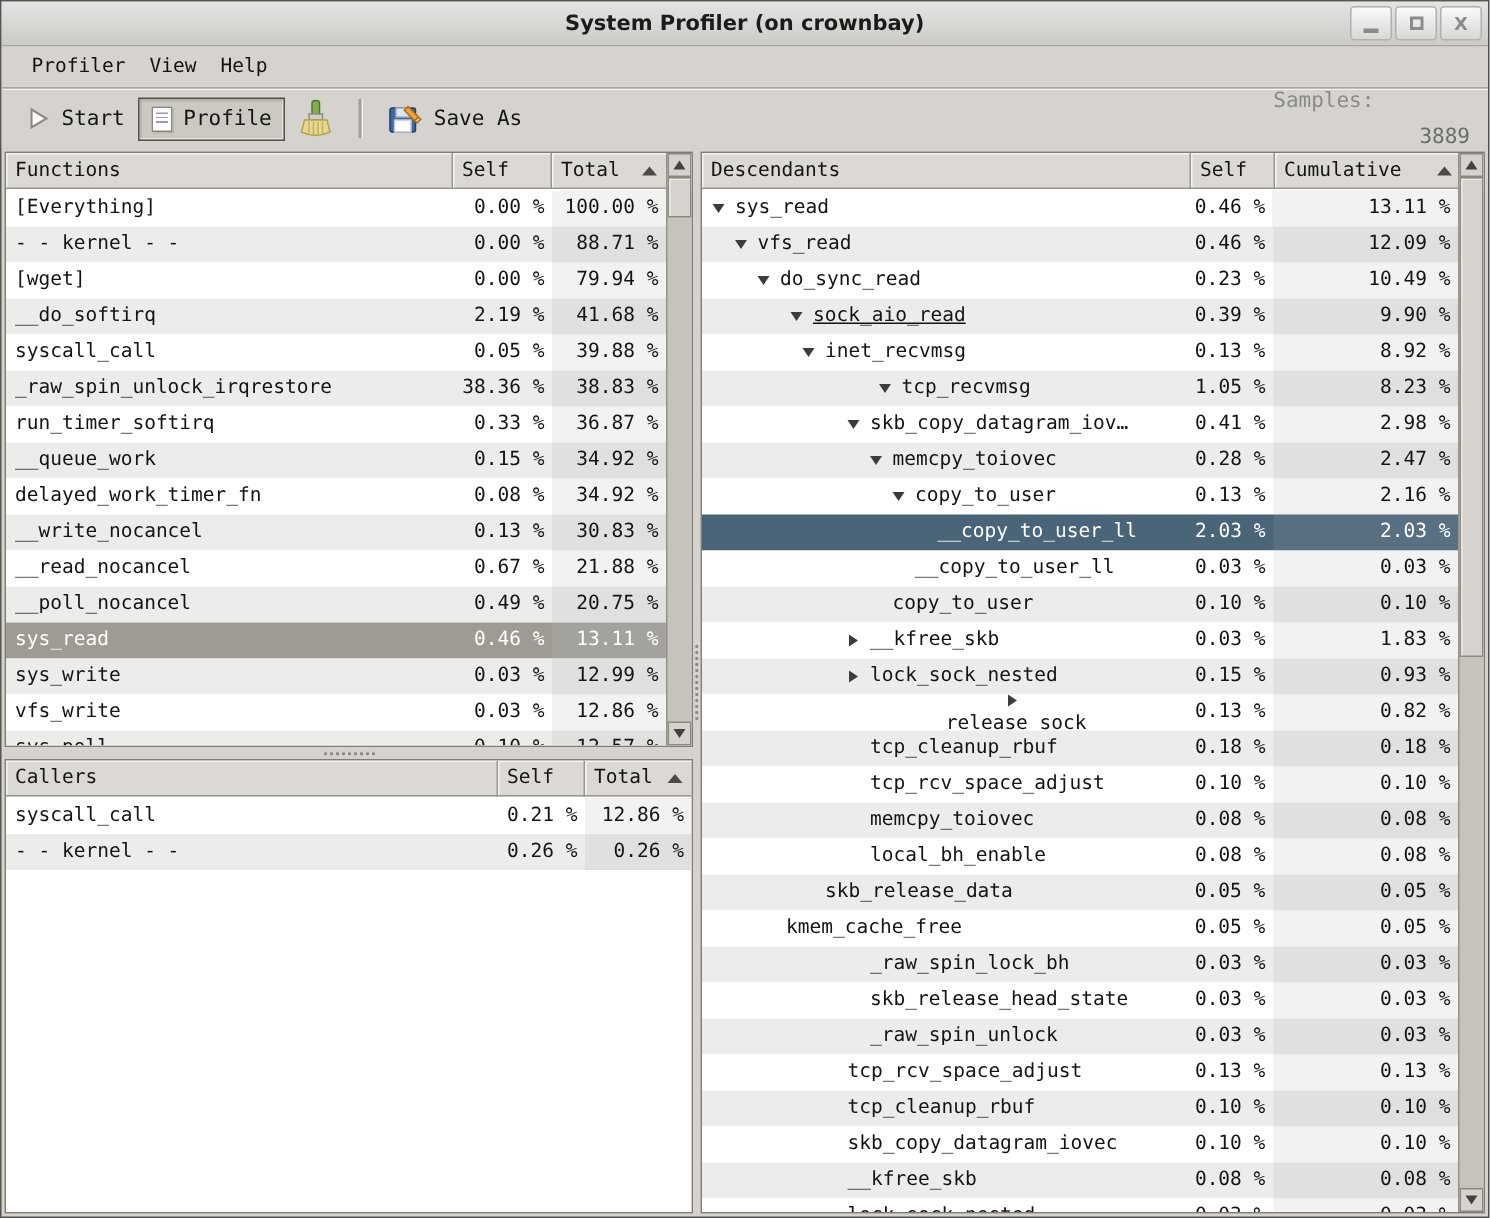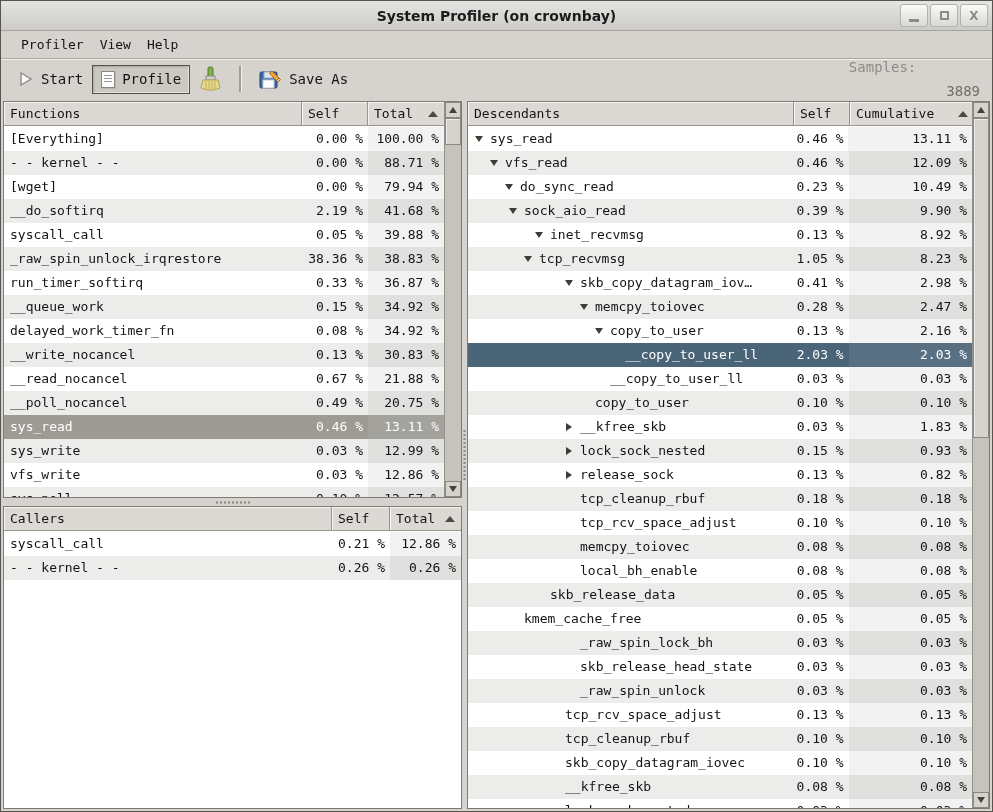--- a/index.html
+++ b/index.html
@@ -363,41 +363,41 @@
             <div class="c-name" style="padding-left: 34px;">
               <div class="exp-box">
                 <div class="exp-open"></div>
               </div>
               <div class="">do_sync_read</div>
             </div>
             <div class="c-num c-self">0.23 %</div>
             <div class="c-num c-total sorted">10.49 %</div>
           </div>
           <div class="trow alt">
-            <div class="c-name" style="padding-left: 38px;">
+            <div class="c-name" style="padding-left: 56px; text-decoration: underline;">
               <div class="exp-box">
                 <div class="exp-open"></div>
               </div>
               <div class="">sock_aio_read</div>
             </div>
             <div class="c-num c-self">0.39 %</div>
             <div class="c-num c-total sorted">9.90 %</div>
           </div>
           <div class="trow ">
             <div class="c-name" style="padding-left: 64px;">
               <div class="exp-box">
                 <div class="exp-open"></div>
               </div>
               <div class="">inet_recvmsg</div>
             </div>
             <div class="c-num c-self">0.13 %</div>
             <div class="c-num c-total sorted">8.92 %</div>
           </div>
           <div class="trow alt">
-            <div class="c-name" style="padding-left: 53px;">
+            <div class="c-name" style="padding-left: 115px;">
               <div class="exp-box">
                 <div class="exp-open"></div>
               </div>
               <div class="">tcp_recvmsg</div>
             </div>
             <div class="c-num c-self">1.05 %</div>
             <div class="c-num c-total sorted">8.23 %</div>
           </div>
           <div class="trow ">
             <div class="c-name" style="padding-left: 94px;">
@@ -467,21 +467,21 @@
             <div class="c-name" style="padding-left: 94px;">
               <div class="exp-box">
                 <div class="exp-closed"></div>
               </div>
               <div class="">lock_sock_nested</div>
             </div>
             <div class="c-num c-self">0.15 %</div>
             <div class="c-num c-total sorted">0.93 %</div>
           </div>
           <div class="trow ">
-            <div class="c-name" style="padding-left: 94px;">
+            <div class="c-name" style="padding-left: 94px; flex-direction: column;">
               <div class="exp-box">
                 <div class="exp-closed"></div>
               </div>
               <div class="">release_sock</div>
             </div>
             <div class="c-num c-self">0.13 %</div>
             <div class="c-num c-total sorted">0.82 %</div>
           </div>
           <div class="trow alt">
             <div class="c-name" style="padding-left: 94px;">

